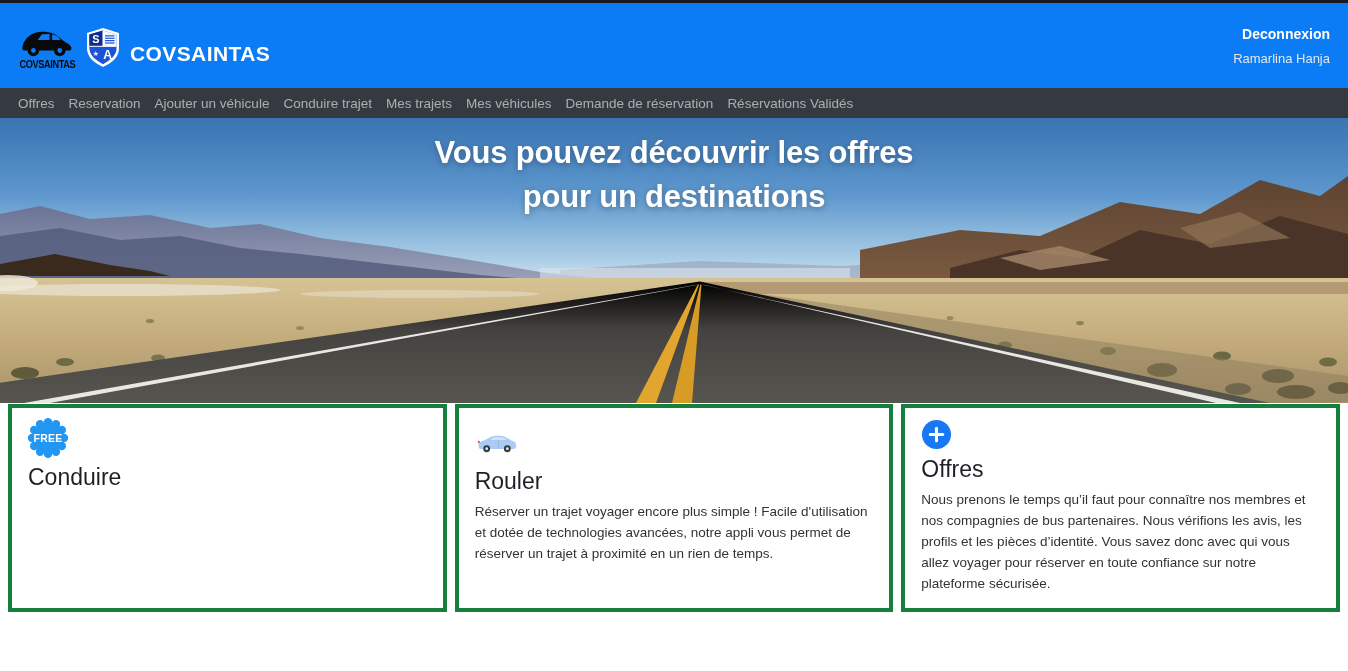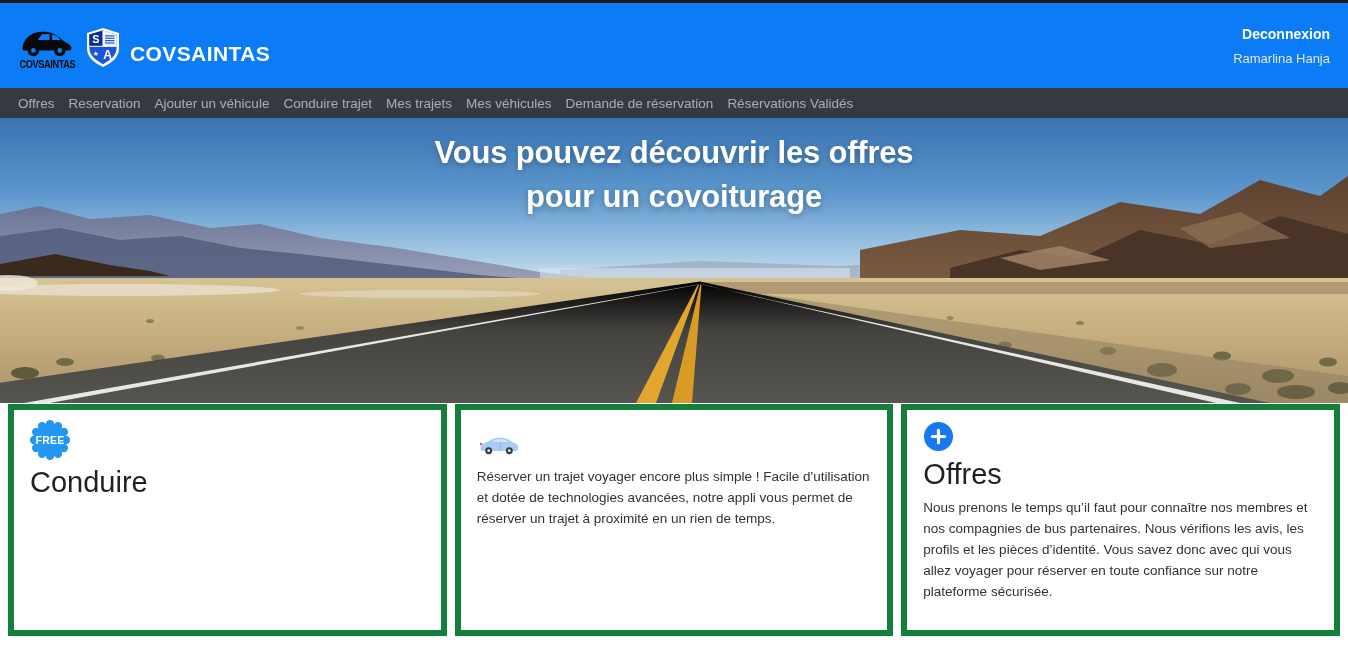--- a/index.html
+++ b/index.html
@@ -37,27 +37,27 @@
   .hero { position:relative; height:285px; background:#4d86be; }
   .hero svg { display:block; width:1348px; height:285px; }
   .hero-title {
     position:absolute; top:13px; left:0; right:0; margin:0; text-align:center;
     color:#fff; font-size:31px; font-weight:700; line-height:44px;
     text-shadow:0 2px 6px rgba(0,0,0,.28); letter-spacing:-.2px;
   }
   .hero-title span { display:block; }
   .cards { display:flex; gap:8px; padding:1px 8px 0; }
   .card {
-    flex:1; border:6px solid #15803d; background:#fff;
-    padding:8px 16px 28px; min-height:132px;
+    flex:1; border:4px solid #15803d; background:#fff;
+    padding:8px 16px 14px; min-height:132px;
   }
   .card-icon { display:flex; align-items:center; height:44px; }
   .card:nth-child(2) .card-icon { height:48px; padding-top:4px; }
   .card:nth-child(3) .card-icon { height:36px; }
-  .card-title { margin:4px 0 6px; font-size:29px; font-weight:400; color:#1d2125; }
+  .card-title { margin:4px 0 6px; font-size:23px; font-weight:400; color:#1d2125; }
   .card-body { margin:0; font-size:13.5px; line-height:1.56; color:#2f3337; }
 </style>
 </head>
 <body>
 
 <div class="top-strip"></div>
 
 <header class="header">
   <div class="brand">
     <div class="car-logo">
@@ -194,21 +194,21 @@
     </g>
     <polygon points="703,168 1348,258 1348,284 1268,285" fill="#8e7e5d" opacity="0.5"></polygon>
     <polygon points="700,163.5 1270,285 -140,285" fill="url(#road)"></polygon>
     <polygon points="696.5,166.8 697.7,166.8 50,285 24,285" fill="#e9e7e2"></polygon>
     <polygon points="702.5,166.8 703.7,166.8 1216,285 1240,285" fill="#e9e7e2"></polygon>
     <polygon points="697.9,166.5 699.1,166.5 656,285 636,285" fill="#e2a62f"></polygon>
     <polygon points="700.3,166.5 701.5,166.5 692,285 672,285" fill="#d89b25"></polygon>
   </svg>
   <h1 class="hero-title">
     <span>Vous pouvez découvrir les offres</span>
-    <span>pour un covoiturage</span>
+    <span>pour un destinations</span>
   </h1>
 </section>
 
 <section class="cards">
   <div class="card">
     <div class="card-icon">
       <svg width="40" height="40" viewBox="-2 -2 44 44">
         <g fill="#2196f3">
           <circle cx="37.5" cy="20" r="4.6"></circle>
             <circle cx="35.2" cy="28.75" r="4.6"></circle>
@@ -236,20 +236,21 @@
         <path d="M5,21 C5,17 8,14 13,13 L22,8.5 C28,5.5 40,5.5 46,9 L53,13 C58,14 60,16.5 60,20 L59.5,23 C59.5,24.5 58,25.5 56,25.5 L9,25.5 C6.5,25.5 5,24 5,21 Z" fill="#a9cbf4"></path>
         <path d="M24,9.5 C29,7 39,7 44,9.8 L48,13 L21,13 Z" fill="#d3e5fa" stroke="#86aede" stroke-width="0.5"></path>
         <line x1="34" y1="13" x2="34" y2="24" stroke="#86aede" stroke-width="1"></line>
         <rect x="4.2" y="13.5" width="2.8" height="3.5" rx="1" fill="#e05548"></rect>
         <circle cx="17" cy="25" r="5" fill="#363b42"></circle>
           <circle cx="17" cy="25" r="2" fill="#e8eef5"></circle>
         <circle cx="47" cy="25" r="5" fill="#363b42"></circle>
           <circle cx="47" cy="25" r="2" fill="#e8eef5"></circle>
       </svg>
     </div>
+    <h3 class="card-title">Rouler</h3>
     <p class="card-body">Réserver un trajet voyager encore plus simple ! Facile d'utilisation et dotée de technologies avancées, notre appli vous permet de réserver un trajet à proximité en un rien de temps.</p>
   </div>
 
   <div class="card">
     <div class="card-icon">
       <svg width="31" height="31" viewBox="0 0 32 32">
         <circle cx="16" cy="16" r="15" fill="#1877f2"></circle>
         <rect x="14.4" y="8" width="3.2" height="16" rx="1.6" fill="#ffffff"></rect>
         <rect x="8" y="14.4" width="16" height="3.2" rx="1.6" fill="#ffffff"></rect>
       </svg>

